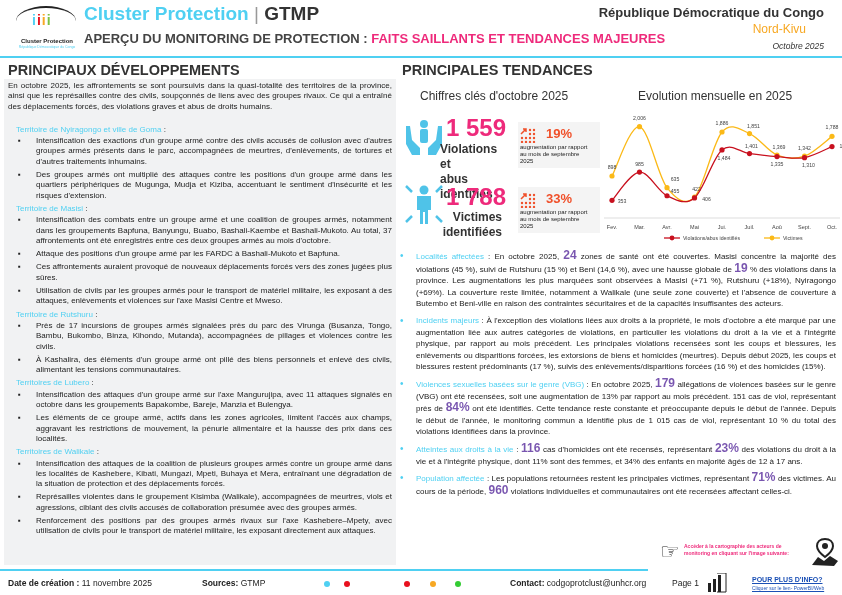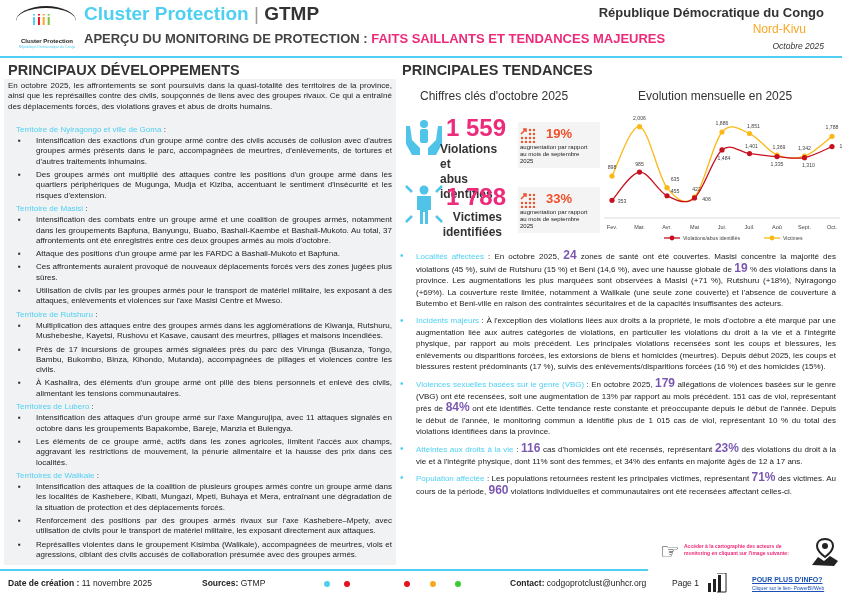--- a/index.html
+++ b/index.html
@@ -80,34 +80,33 @@
     </ul>
     <div class="terr"><span>Territoire de Masisi</span><span style="color:#222"> :</span></div>
     <ul>
       <li>Intensification des combats entre un groupe armé et une coalition de groupes armés, notamment dans les groupements Bapfuna, Banyungu, Buabo, Bashali-Kaembe et Bashali-Mukoto. Au total, 37 affrontements ont été enregistrés entre ces deux groupes armés au mois d'octobre.</li>
       <li>Attaque des positions d'un groupe armé par les FARDC à Bashali-Mukoto et Bapfuna.</li>
       <li>Ces affrontements auraient provoqué de nouveaux déplacements forcés vers des zones jugées plus sûres.</li>
       <li>Utilisation de civils par les groupes armés pour le transport de matériel militaire, les exposant à des attaques, enlèvements et violences sur l'axe Masisi Centre et Mweso.</li>
     </ul>
     <div class="terr"><span>Territoire de Rutshuru</span><span style="color:#222"> :</span></div>
     <ul>
-      <li>Multiplication des attaques entre des groupes armés dans les agglomérations de Kiwanja, Rutshuru, Mushebeshe, Kayetsi, Rushovu et Kasave, causant des meurtres, pillages et maisons incendiées.</li>
       <li>Près de 17 incursions de groupes armés signalées près du parc des Virunga (Busanza, Tongo, Bambu, Bukombo, Binza, Kihondo, Mutanda), accompagnées de pillages et violences contre les civils.</li>
       <li>À Kashalira, des éléments d'un groupe armé ont pillé des biens personnels et enlevé des civils, alimentant les tensions communautaires.</li>
     </ul>
     <div class="terr"><span>Territoires de Lubero</span><span style="color:#222"> :</span></div>
     <ul>
       <li>Intensification des attaques d'un groupe armé sur l'axe Mangurujipa, avec 11 attaques signalés en octobre dans les groupements Bapakombe, Bareje, Manzia et Bulengya.</li>
       <li>Les éléments de ce groupe armé, actifs dans les zones agricoles, limitent l'accès aux champs, aggravant les restrictions de mouvement, la pénurie alimentaire et la hausse des prix dans ces localités.</li>
     </ul>
     <div class="terr"><span>Territoires de Walikale</span><span style="color:#222"> :</span></div>
     <ul>
       <li>Intensification des attaques de la coalition de plusieurs groupes armés contre un groupe armé dans les localités de Kashebere, Kibati, Mungazi, Mpeti, Buhaya et Mera, entraînant une dégradation de la situation de protection et des déplacements forcés.</li>
+      <li>Représailles violentes dans le groupement Kisimba (Walikale), accompagnées de meurtres, viols et agressions, ciblant des civils accusés de collaboration présumée avec des groupes armés.</li>
       <li>Renforcement des positions par des groupes armés rivaux sur l'axe Kashebere–Mpety, avec utilisation de civils pour le transport de matériel militaire, les exposant directement aux attaques.</li>
-      <li>Représailles violentes dans le groupement Kisimba (Walikale), accompagnées de meurtres, viols et agressions, ciblant des civils accusés de collaboration présumée avec des groupes armés.</li>
     </ul>
   </div>
 
 <div class="sectitle" style="left:402px;top:62px">PRINCIPALES TENDANCES</div>
 <div class="kf-title">Chiffres clés d'octobre 2025</div>
 
 <svg class="icon-people" viewBox="0 0 40 38">
   <circle cx="20" cy="6" r="4" fill="#4fc3e8"></circle>
   <rect x="16" y="11" width="8" height="14" rx="2" fill="#4fc3e8"></rect>
   <path d="M2 8 L6 8 L8 22 L16 30 L16 37 L8 37 L2 26 Z" fill="#4fc3e8"></path>

